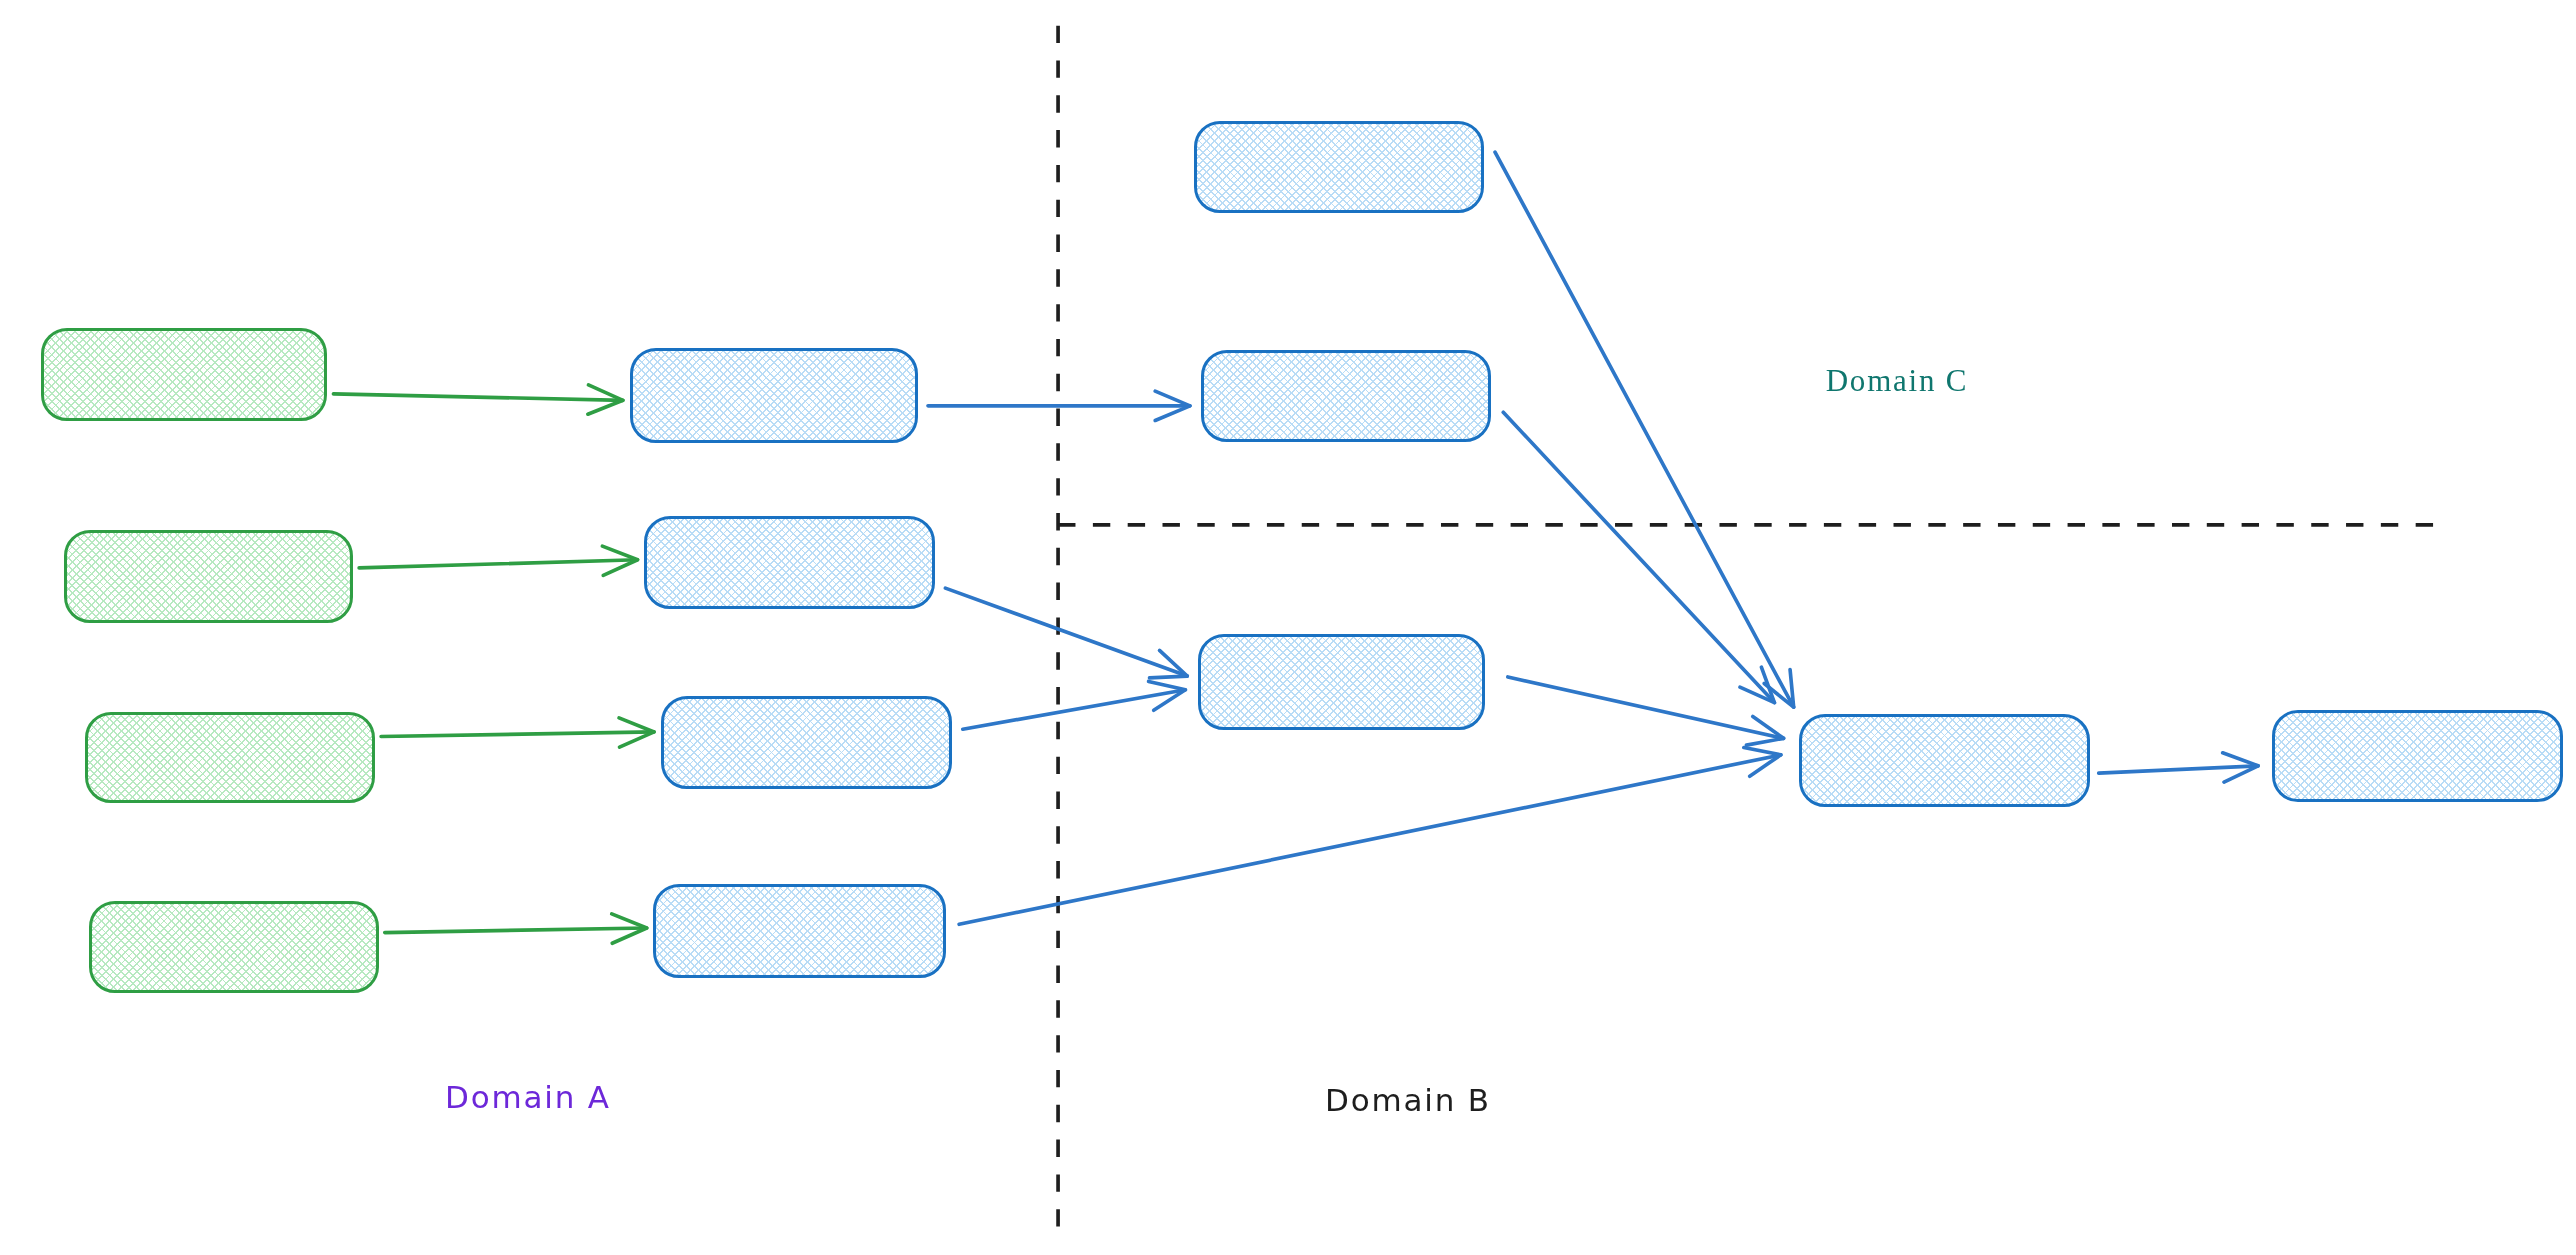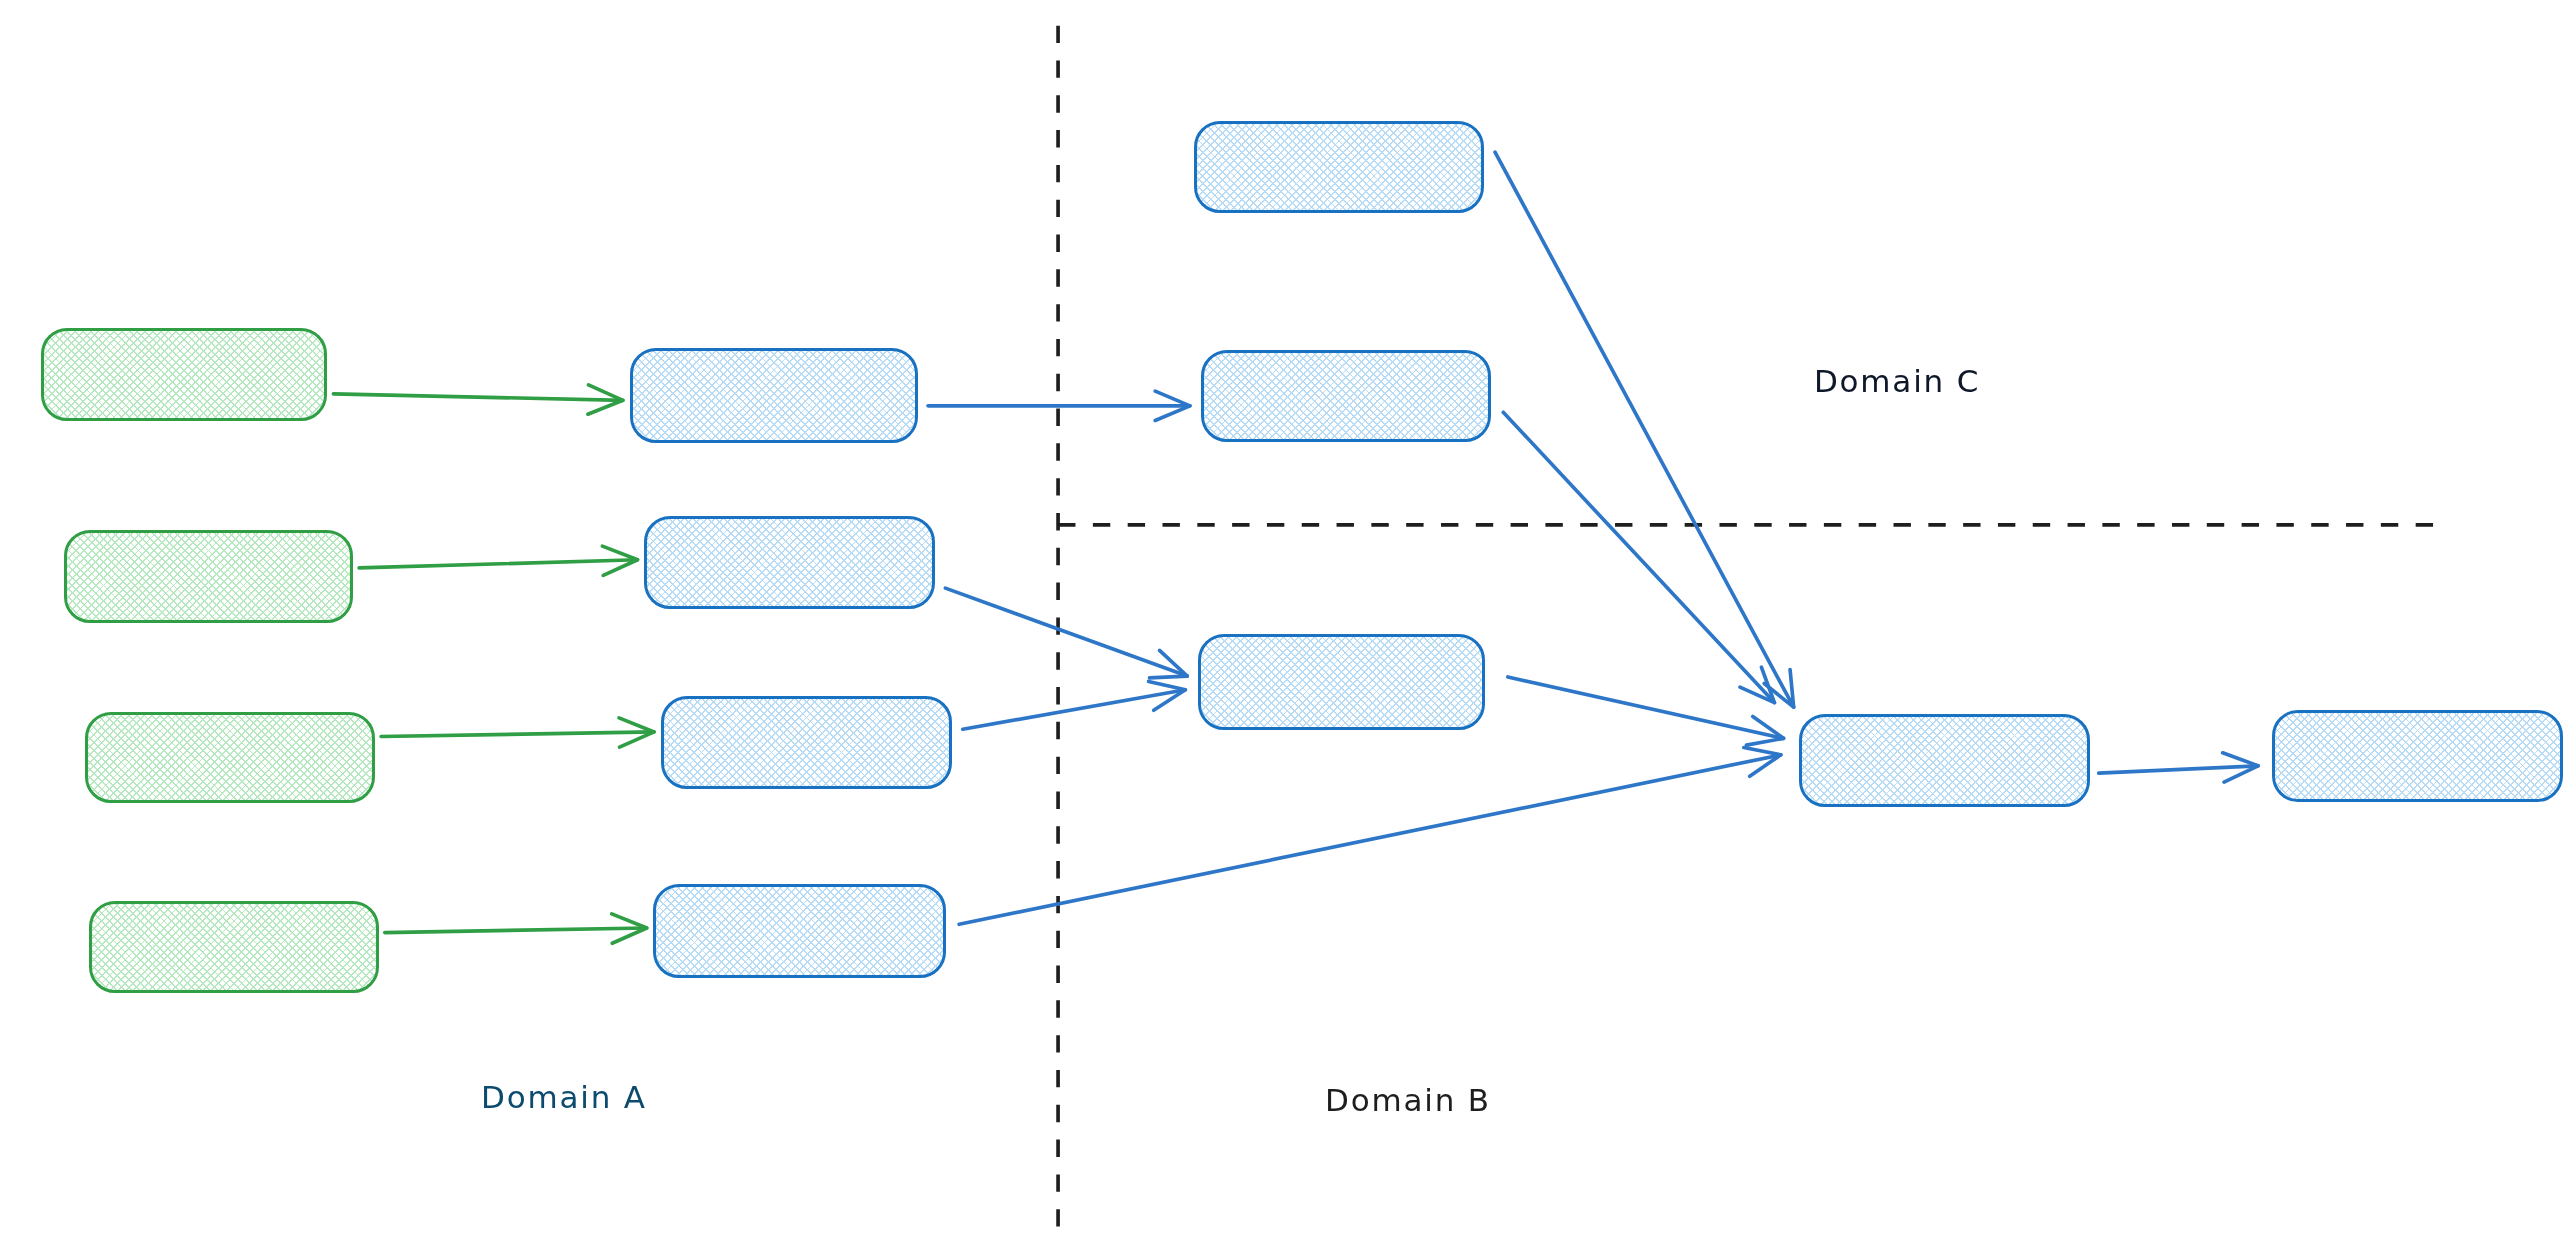--- a/index.html
+++ b/index.html
@@ -84,18 +84,18 @@
       <div class="node blue" style="left: 644px; top: 516px; width: 291px; height: 93px; border-color: rgb(25, 113, 194); background-image: repeating-linear-gradient(45deg, rgb(185, 220, 246) 0px, rgb(185, 220, 246) 1.4px, transparent 1.4px, transparent 5.5px), repeating-linear-gradient(-45deg, rgb(185, 220, 246) 0px, rgb(185, 220, 246) 1.4px, transparent 1.4px, transparent 5.5px);"></div>
       <div class="node blue" style="left: 661px; top: 696px; width: 291px; height: 93px; border-color: rgb(25, 113, 194); background-image: repeating-linear-gradient(45deg, rgb(185, 220, 246) 0px, rgb(185, 220, 246) 1.4px, transparent 1.4px, transparent 5.5px), repeating-linear-gradient(-45deg, rgb(185, 220, 246) 0px, rgb(185, 220, 246) 1.4px, transparent 1.4px, transparent 5.5px);"></div>
       <div class="node blue" style="left: 653px; top: 884px; width: 293px; height: 94px; border-color: rgb(25, 113, 194); background-image: repeating-linear-gradient(45deg, rgb(185, 220, 246) 0px, rgb(185, 220, 246) 1.4px, transparent 1.4px, transparent 5.5px), repeating-linear-gradient(-45deg, rgb(185, 220, 246) 0px, rgb(185, 220, 246) 1.4px, transparent 1.4px, transparent 5.5px);"></div>
       <div class="node blue" style="left: 1194px; top: 121px; width: 290px; height: 92px; border-color: rgb(25, 113, 194); background-image: repeating-linear-gradient(45deg, rgb(185, 220, 246) 0px, rgb(185, 220, 246) 1.4px, transparent 1.4px, transparent 5.5px), repeating-linear-gradient(-45deg, rgb(185, 220, 246) 0px, rgb(185, 220, 246) 1.4px, transparent 1.4px, transparent 5.5px);"></div>
       <div class="node blue" style="left: 1201px; top: 350px; width: 290px; height: 92px; border-color: rgb(25, 113, 194); background-image: repeating-linear-gradient(45deg, rgb(185, 220, 246) 0px, rgb(185, 220, 246) 1.4px, transparent 1.4px, transparent 5.5px), repeating-linear-gradient(-45deg, rgb(185, 220, 246) 0px, rgb(185, 220, 246) 1.4px, transparent 1.4px, transparent 5.5px);"></div>
       <div class="node blue" style="left: 1198px; top: 634px; width: 287px; height: 96px; border-color: rgb(25, 113, 194); background-image: repeating-linear-gradient(45deg, rgb(185, 220, 246) 0px, rgb(185, 220, 246) 1.4px, transparent 1.4px, transparent 5.5px), repeating-linear-gradient(-45deg, rgb(185, 220, 246) 0px, rgb(185, 220, 246) 1.4px, transparent 1.4px, transparent 5.5px);"></div>
       <div class="node blue" style="left: 1799px; top: 714px; width: 291px; height: 93px; border-color: rgb(25, 113, 194); background-image: repeating-linear-gradient(45deg, rgb(185, 220, 246) 0px, rgb(185, 220, 246) 1.4px, transparent 1.4px, transparent 5.5px), repeating-linear-gradient(-45deg, rgb(185, 220, 246) 0px, rgb(185, 220, 246) 1.4px, transparent 1.4px, transparent 5.5px);"></div>
       <div class="node blue" style="left: 2272px; top: 710px; width: 291px; height: 92px; border-color: rgb(25, 113, 194); background-image: repeating-linear-gradient(45deg, rgb(185, 220, 246) 0px, rgb(185, 220, 246) 1.4px, transparent 1.4px, transparent 5.5px), repeating-linear-gradient(-45deg, rgb(185, 220, 246) 0px, rgb(185, 220, 246) 1.4px, transparent 1.4px, transparent 5.5px);"></div>
     </div>
 
-  <div class="label" id="label-domain-a" style="left: 528px; top: 1097px; color: #0c4a6e; margin-left: 36px;">Domain A</div>
+  <div class="label" id="label-domain-a" style="left: 528px; top: 1097px; color: #6d28d9;">Domain A</div>
   <div class="label" id="label-domain-b" style="left: 1408px; top: 1100px; color: rgb(30, 30, 30);">Domain B</div>
-  <div class="label" id="label-domain-c" style="left: 1897px; top: 381px; color: #0f172a;">Domain C</div>
+  <div class="label" id="label-domain-c" style="left: 1897px; top: 381px; color: #0f766e; font-family: Liberation Serif, serif;">Domain C</div>
 
 </div>
 
 
 </body></html>

